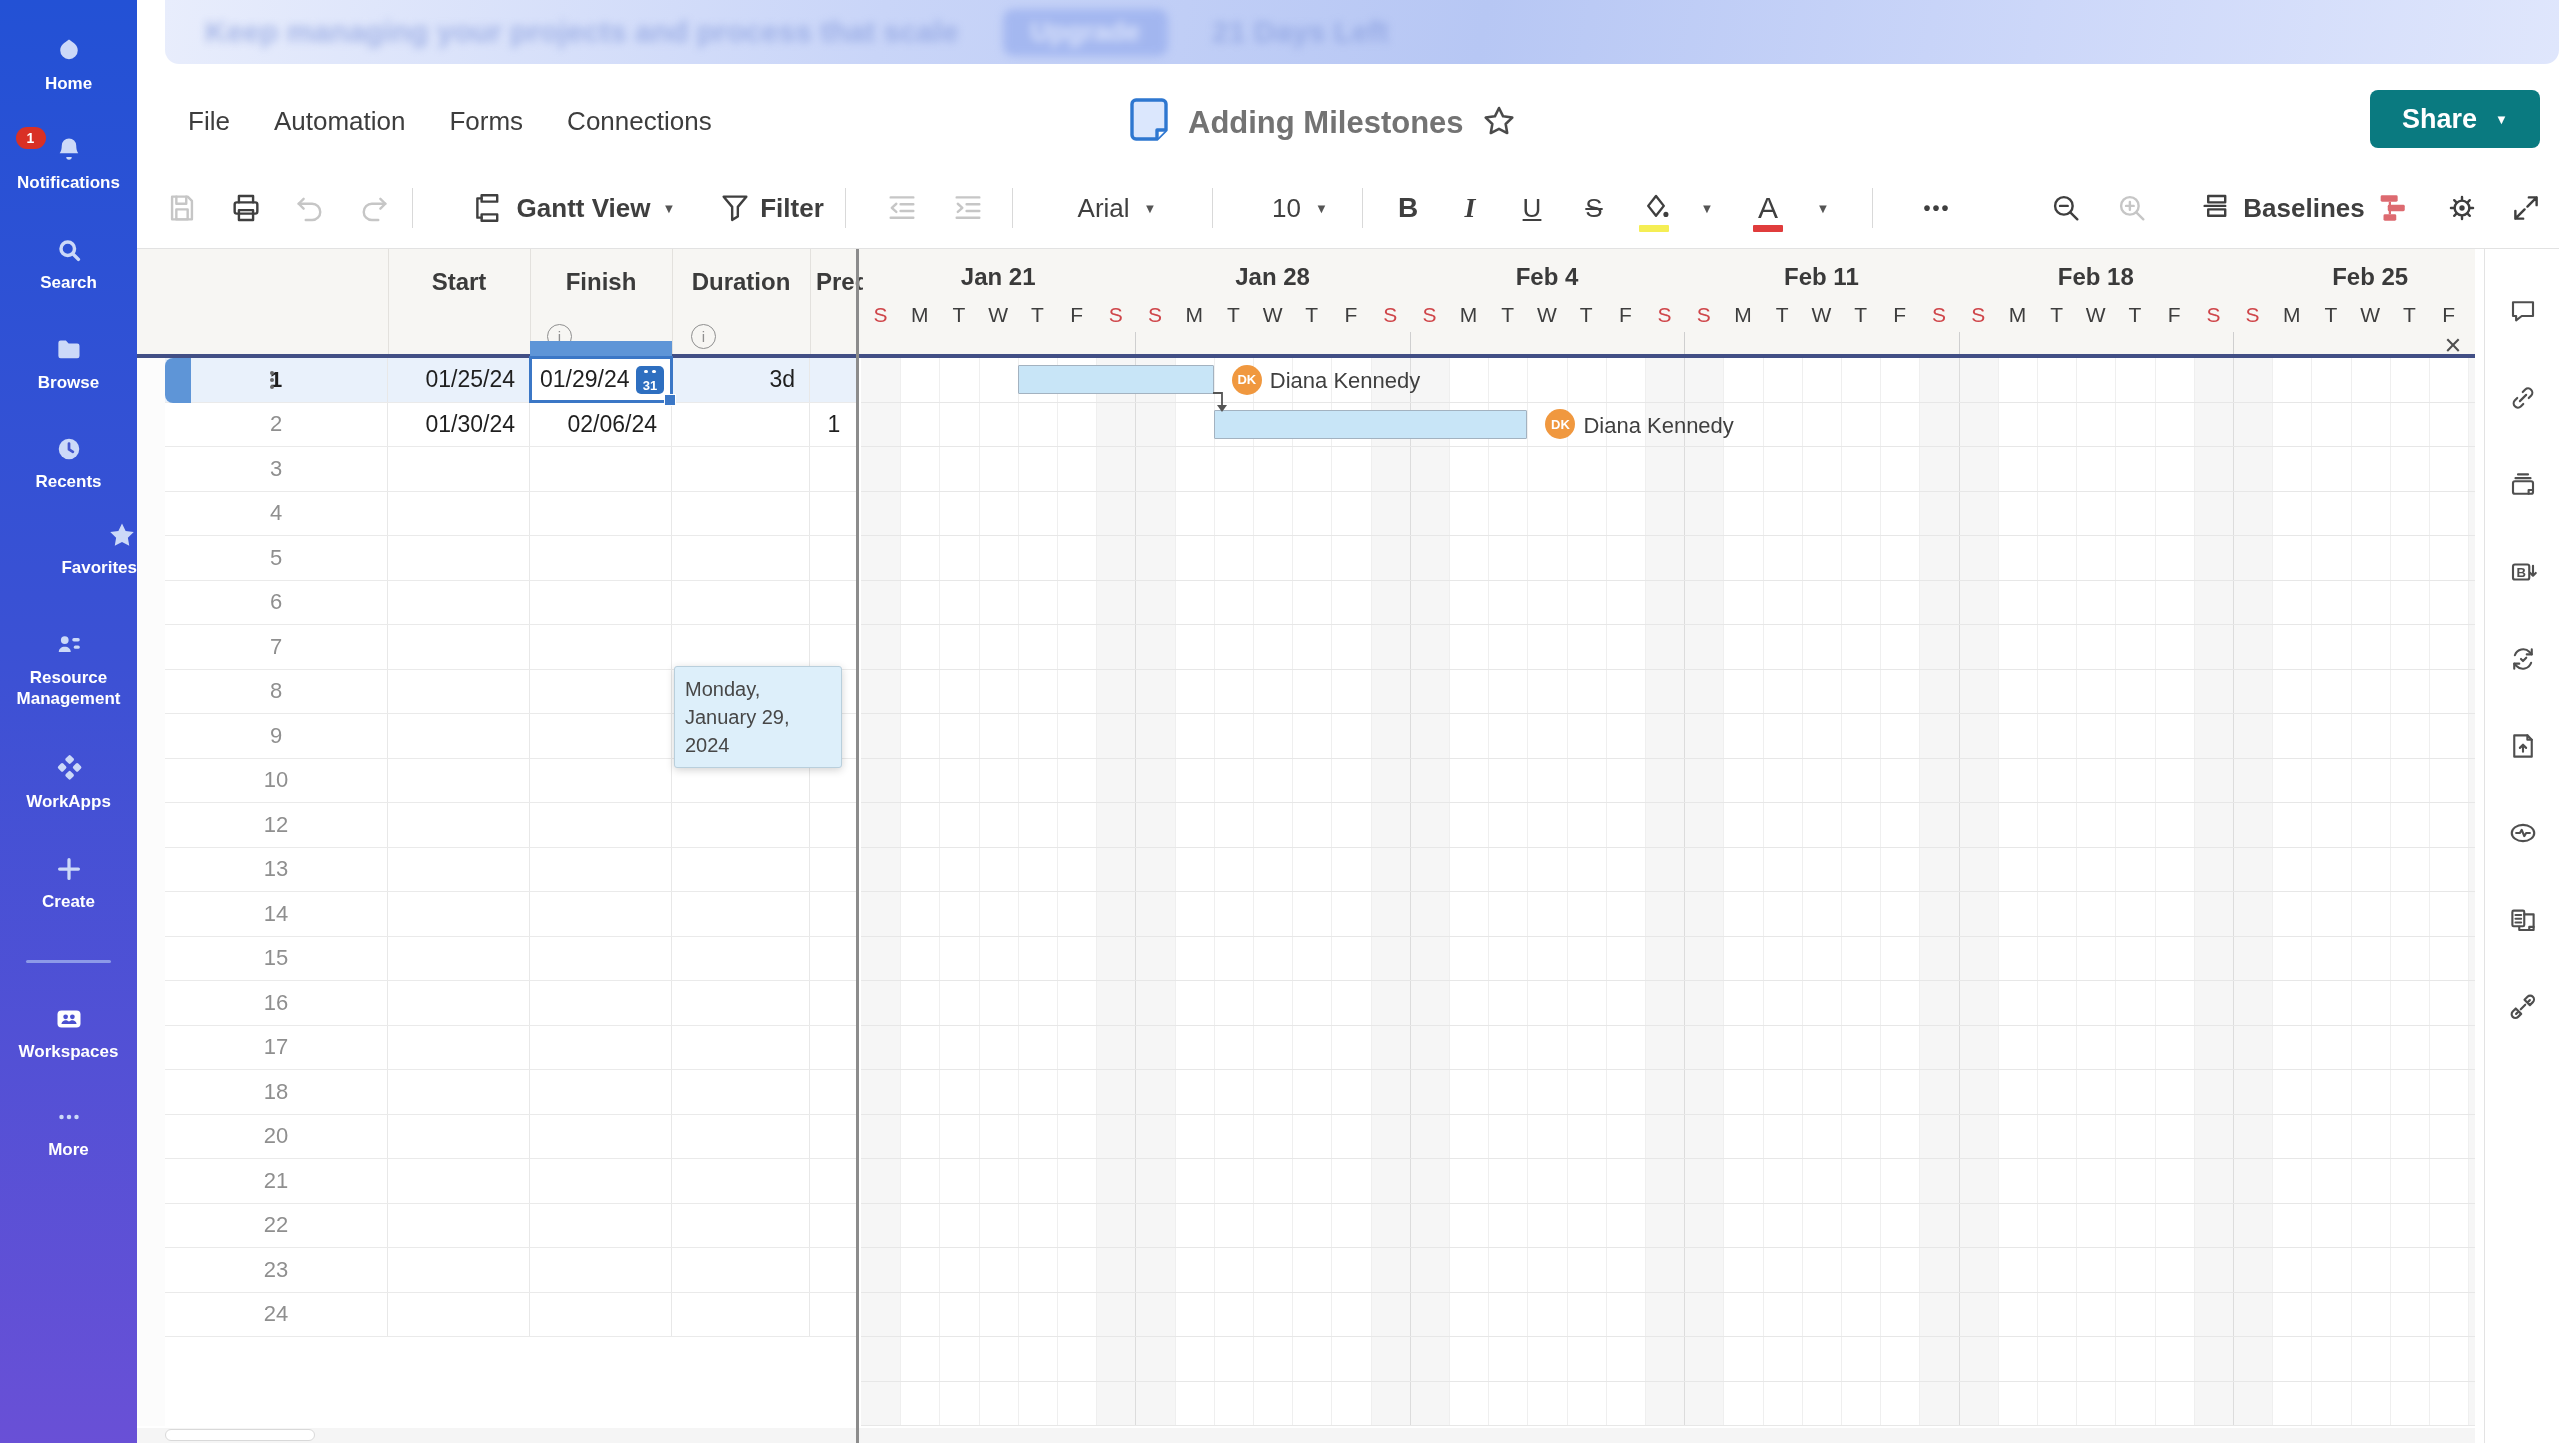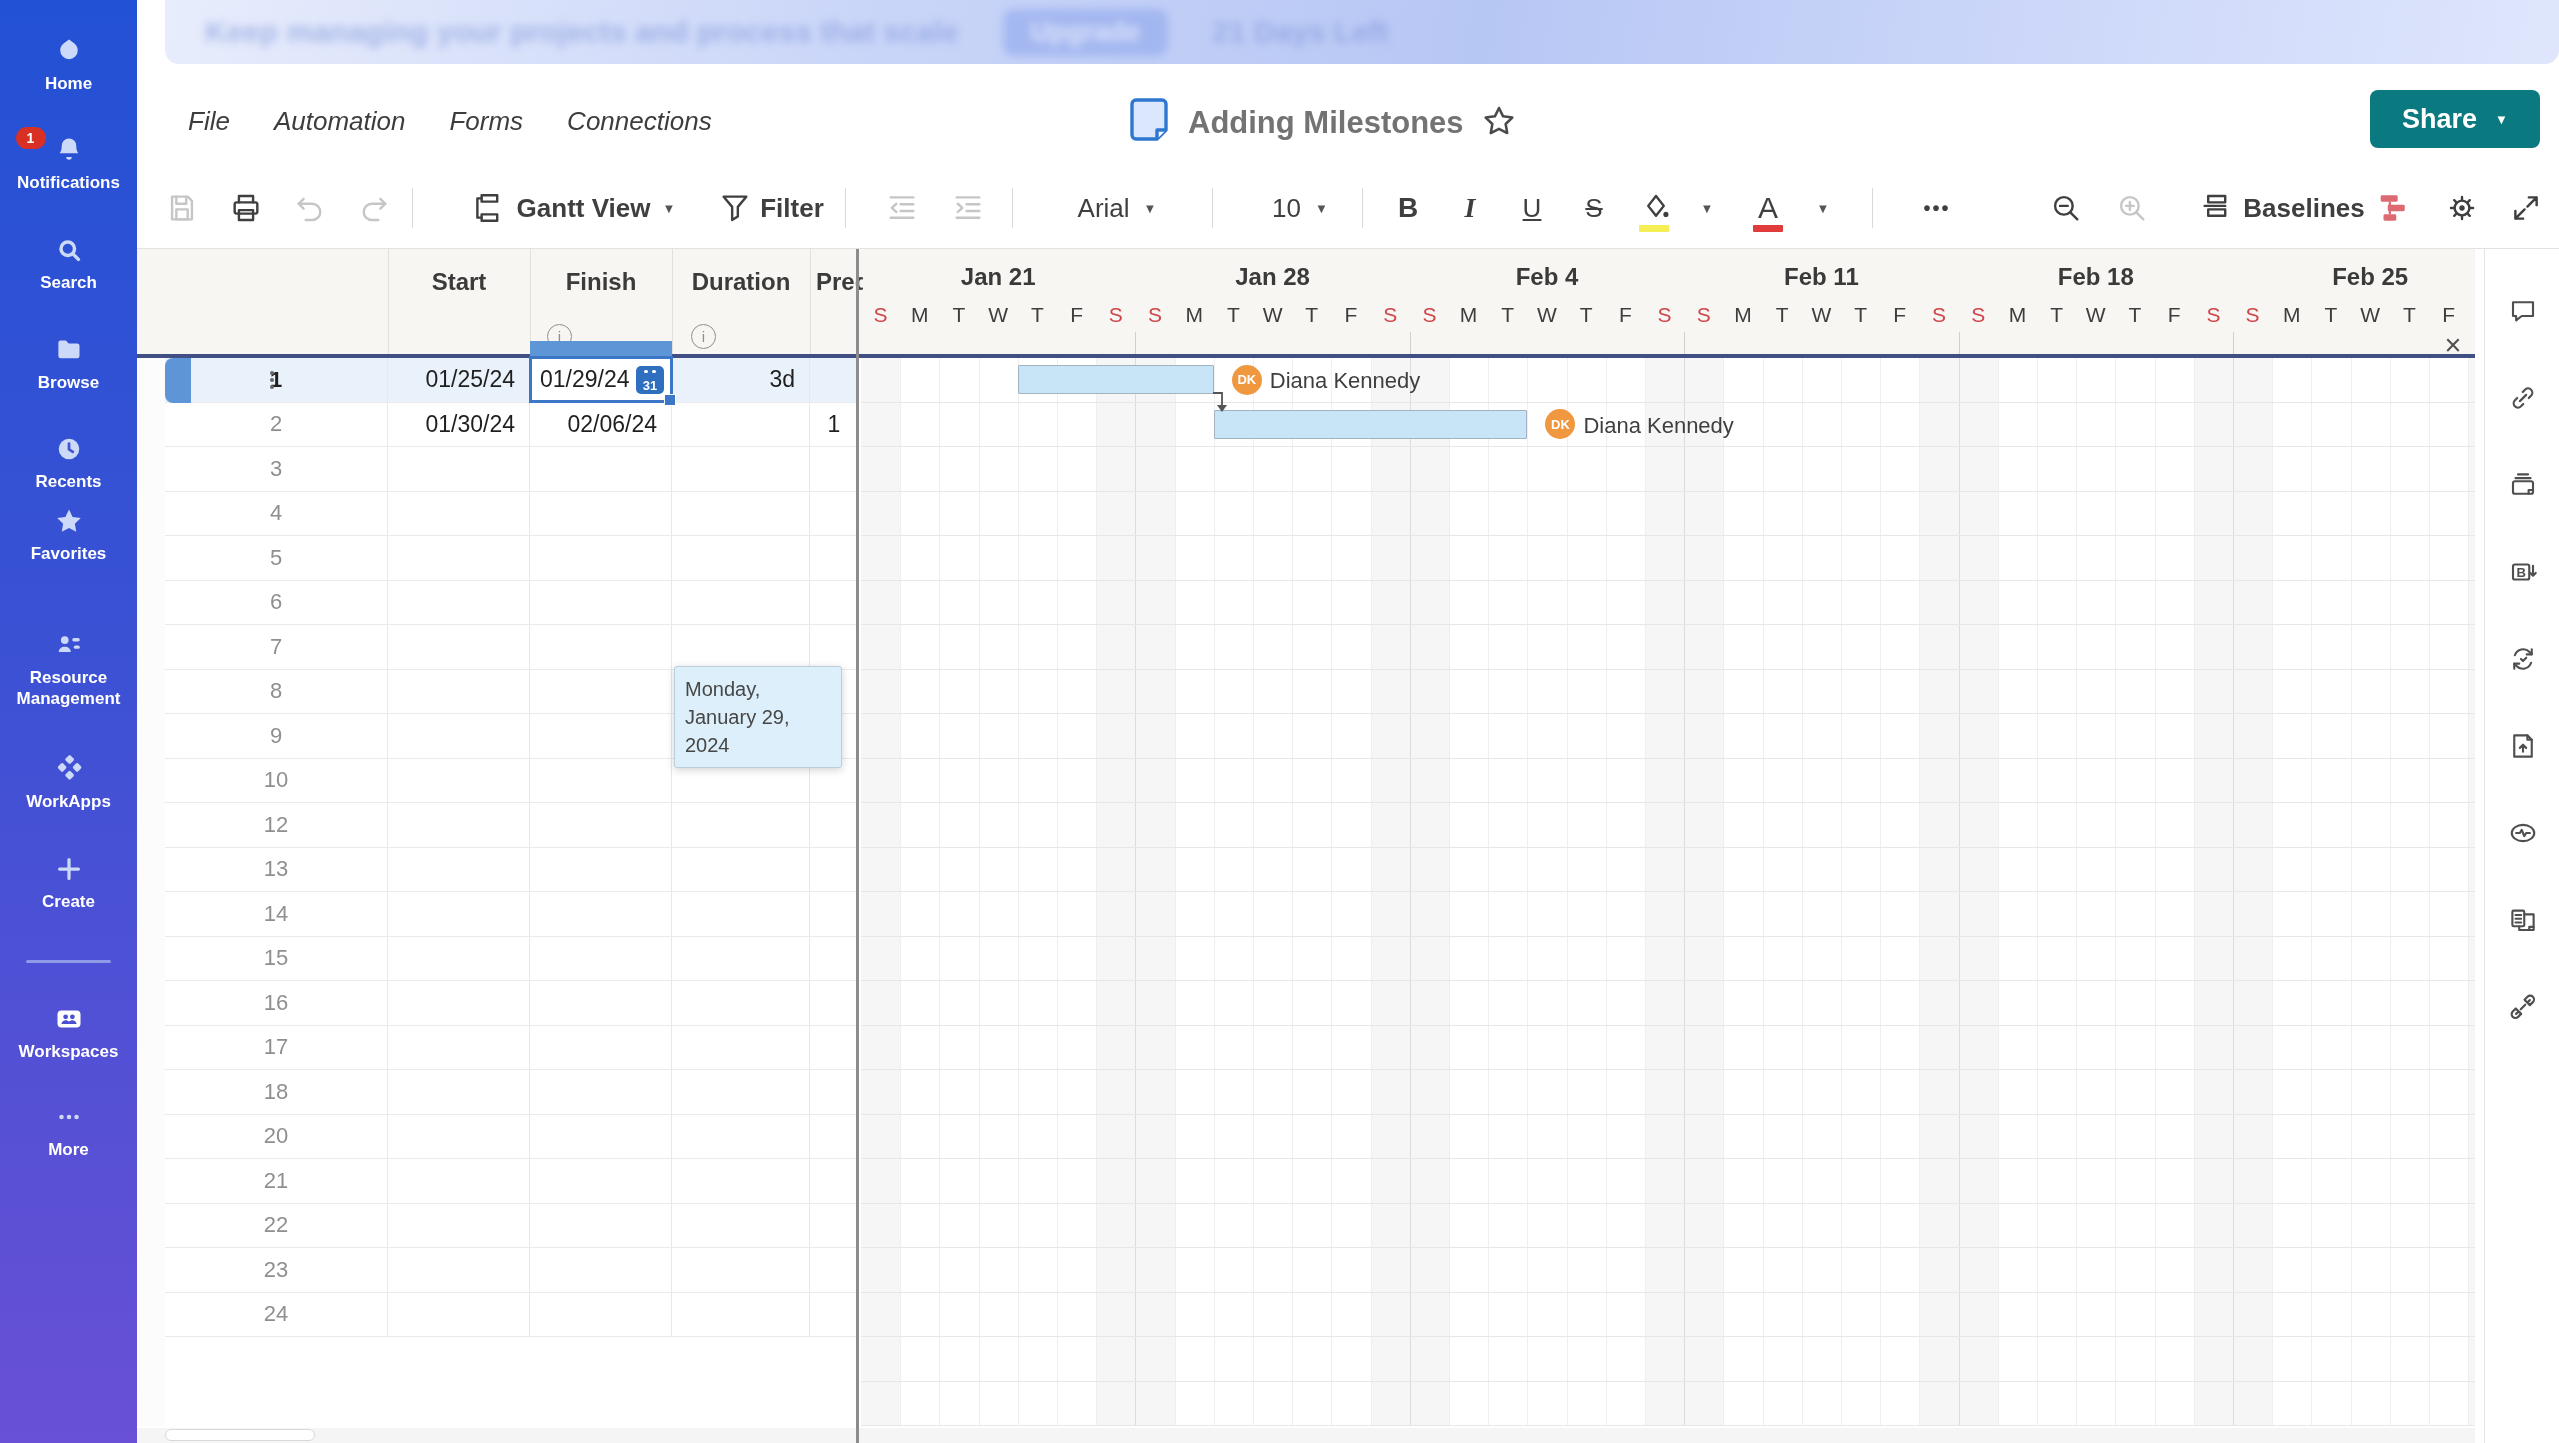--- a/index.html
+++ b/index.html
@@ -14,21 +14,21 @@
     font-size:14px;font-weight:700;display:flex;align-items:center;justify-content:center;padding:0 4px;}
   .sb-divider{position:absolute;left:26px;width:85px;height:3px;border-radius:2px;background:#8d9ae8;}
   
   #banner{left:165px;top:0;width:2394px;height:64px;border-radius:0 0 14px 14px;overflow:hidden;
     background:linear-gradient(100deg,#e8edfc 0%,#c9d5f8 30%,#b7c7f4 55%,#ccd7f9 78%,#dfe6fc 100%);z-index:5;}
   #banner .bn-inner{position:absolute;left:40px;top:0;height:64px;display:flex;align-items:center;gap:44px;
     filter:blur(4px);opacity:.6;color:#7e95da;font-size:30px;font-weight:700;white-space:nowrap;}
   .bn-pill{background:#8fa7ec;color:#eef2ff;border-radius:10px;padding:8px 28px;font-size:27px;}
   
   #menubar{left:188px;top:96px;height:50px;display:flex;gap:44px;align-items:center;z-index:6;}
-  .menu-item{font-size:26px;color:#3d3d3d;cursor:pointer;font-style:italic;}
+  .menu-item{font-size:26px;color:#3d3d3d;cursor:pointer;}
   #titlegroup{left:1128px;top:92px;height:62px;display:flex;align-items:center;gap:18px;z-index:6;}
   #doc-title{font-size:31px;font-weight:700;color:#737373;white-space:nowrap;}
   #share-btn{left:2370px;top:90px;width:170px;height:58px;border-radius:8px;background:#0a7a80;color:#fff;display:flex;
     align-items:center;justify-content:center;gap:18px;font-size:27px;font-weight:700;cursor:pointer;z-index:6;}
   .caret{font-size:13px;line-height:1;}
   
   #toolbar{left:137px;top:168px;width:2422px;height:80px;background:#fff;border-bottom:1px solid #e2e2e2;z-index:6;}
   .tb{position:absolute;top:0;height:80px;display:flex;align-items:center;justify-content:center;cursor:pointer;color:#3f3f3f;}
   .tb svg{width:34px;height:34px;}
   .tb-txt{font-size:26px;font-weight:600;color:#3f3f3f;white-space:nowrap;}
@@ -130,21 +130,21 @@
     </div>
     <div class="sb-item" style="top: 434px;">
       <span style="position: relative;">
         <svg viewBox="0 0 24 24" fill="none" stroke="currentColor" stroke-width="1.7" stroke-linecap="round" stroke-linejoin="round" style="width: 30px; height: 30px; display: block;">
           <circle cx="12" cy="12" r="8.2" fill="currentColor" stroke="none"></circle>
           <path d="M12 7.6v4.7l3.1 2" stroke="#4556cd" stroke-width="2.2"></path>
         </svg>
       </span>
       <span class="sb-label">Recents</span>
     </div>
-    <div class="sb-item" style="top: 506px;">
+    <div class="sb-item" style="top: 520px; align-items: flex-end;">
       <span style="position: relative;">
         <svg viewBox="0 0 24 24" fill="none" stroke="currentColor" stroke-width="1.7" stroke-linecap="round" stroke-linejoin="round" style="width: 30px; height: 30px; display: block;">
           <path d="M12 2.8l2.9 5.9 6.5.9-4.7 4.5 1.1 6.4L12 17.5l-5.8 3 1.1-6.4L2.6 9.6l6.5-.9z" fill="currentColor" stroke="none"></path>
         </svg>
       </span>
       <span class="sb-label">Favorites</span>
     </div>
     <div class="sb-item" style="top: 630px;">
       <span style="position: relative;">
         <svg viewBox="0 0 24 24" fill="none" stroke="currentColor" stroke-width="1.7" stroke-linecap="round" stroke-linejoin="round" style="width: 30px; height: 30px; display: block;">

